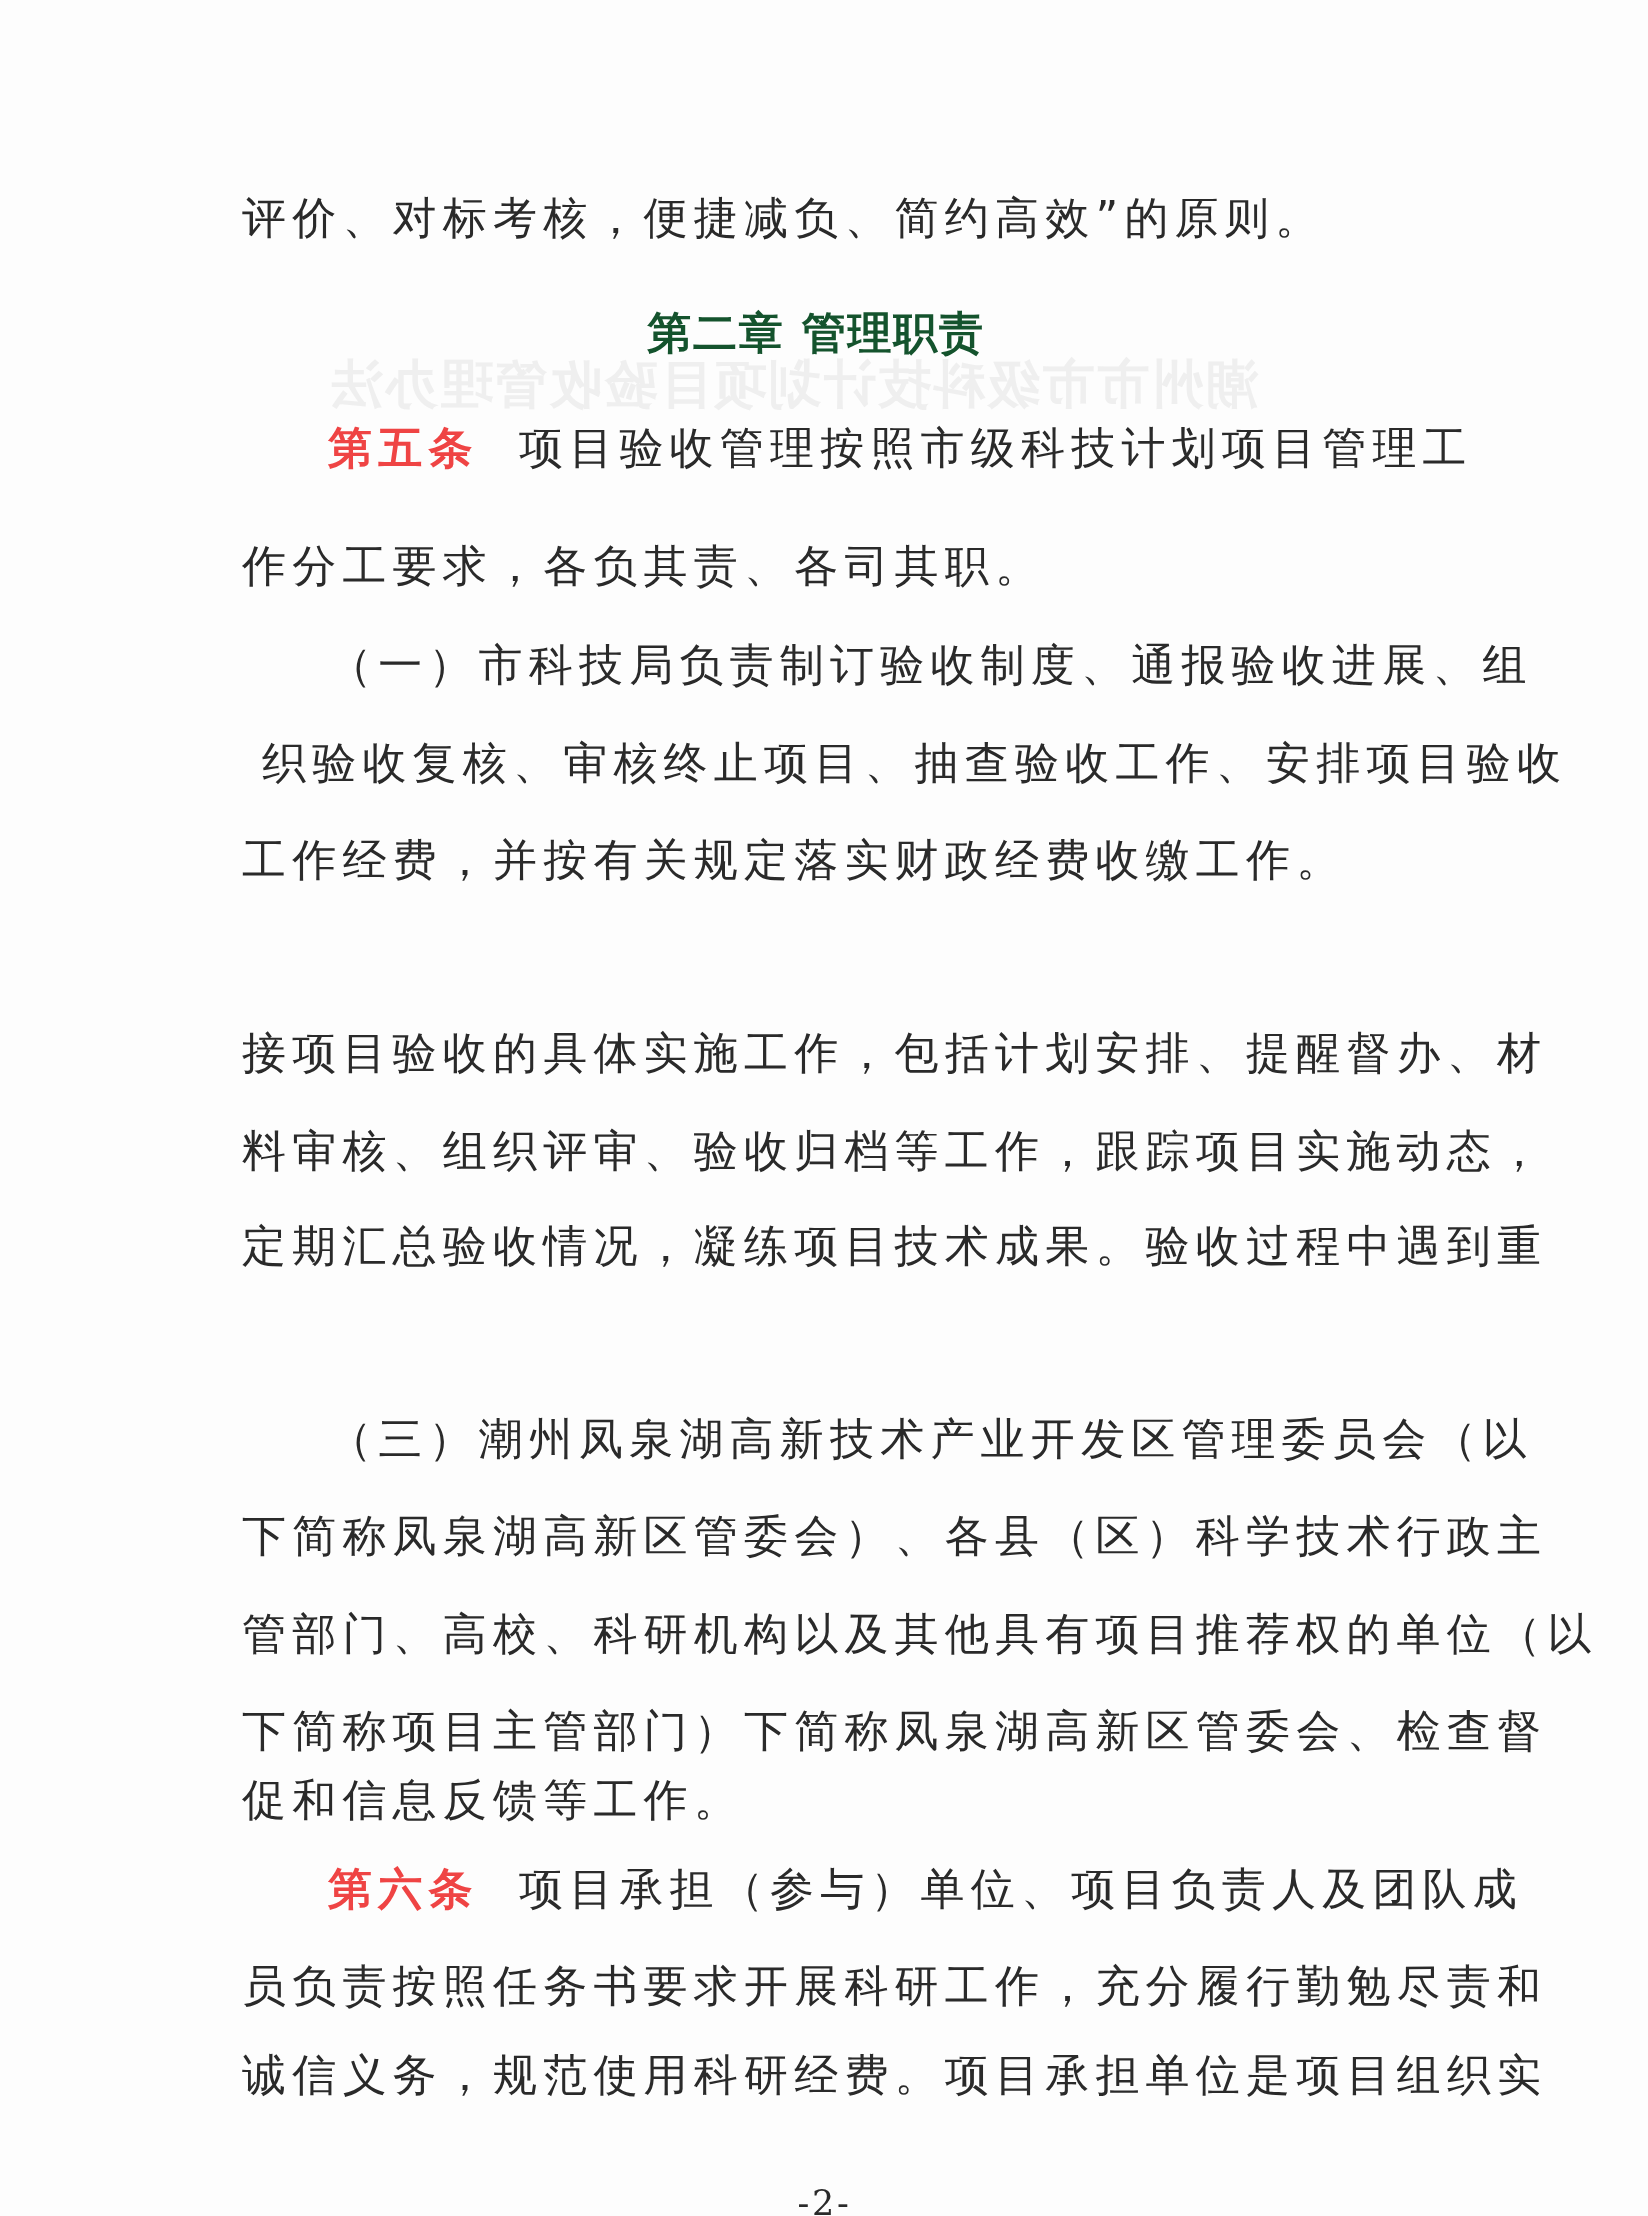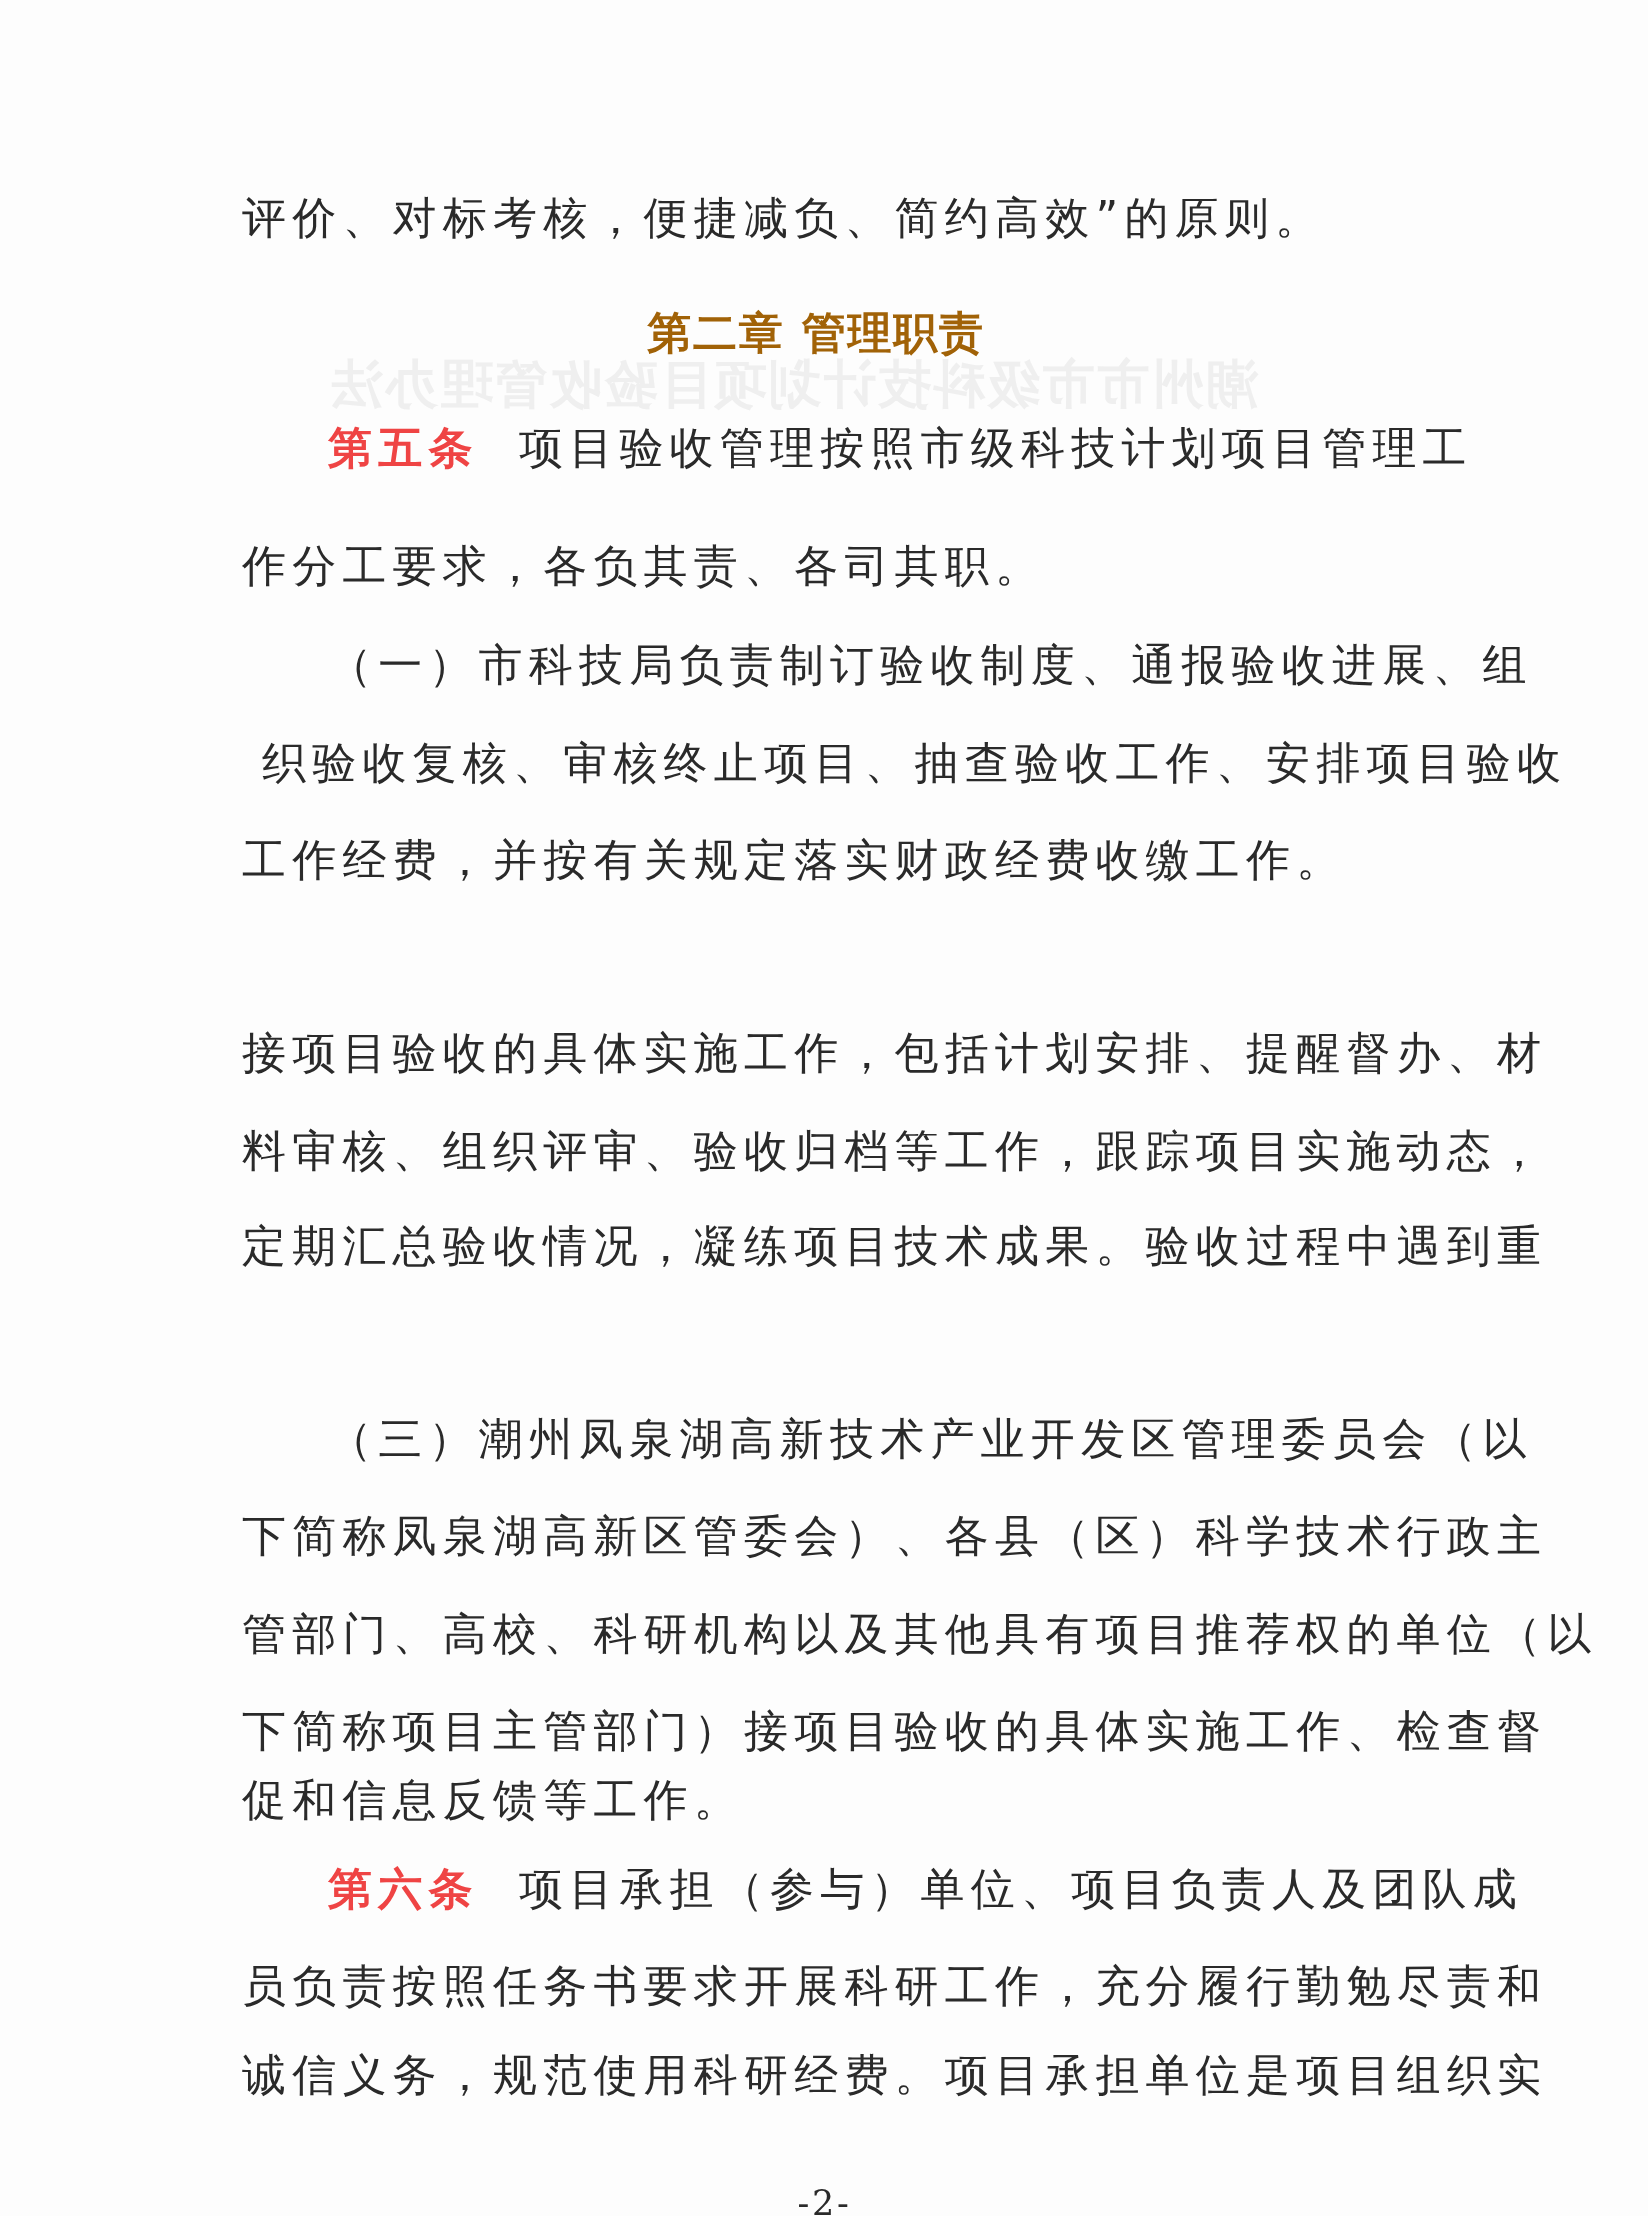--- a/index.html
+++ b/index.html
@@ -51,21 +51,21 @@
       text-align-last: justify;
     }
     .heading {
       position: absolute;
       left: 0;
       width: 1632px;
       text-align: center;
       font-size: 44px;
       line-height: 53px;
       font-weight: bold;
-      color: #a16207;
+      color: #14532d;
       letter-spacing: 1.8px;
     }
     .article-label {
       font-weight: bold;
       color: #ef4444;
     }
     .page-number {
       position: absolute;
       left: 0;
       width: 1649px;
@@ -98,21 +98,21 @@
   <div class="line justify" style="top:736px;margin-left:20px;">织验收复核、审核终止项目、抽查验收工作、安排项目验收</div>
   <div class="line" style="top:833px;">工作经费，并按有关规定落实财政经费收缴工作。</div>
 
   <div class="line justify" style="top:1026px;">接项目验收的具体实施工作，包括计划安排、提醒督办、材</div>
   <div class="line justify" style="top:1124px;">料审核、组织评审、验收归档等工作，跟踪项目实施动态，</div>
   <div class="line justify" style="top:1219px;">定期汇总验收情况，凝练项目技术成果。验收过程中遇到重</div>
 
   <div class="line indent justify" style="top:1412px;">（三）潮州凤泉湖高新技术产业开发区管理委员会（以</div>
   <div class="line justify" style="top:1509px;">下简称凤泉湖高新区管委会）、各县（区）科学技术行政主</div>
   <div class="line justify" style="top:1607px;">管部门、高校、科研机构以及其他具有项目推荐权的单位（以</div>
-  <div class="line justify" style="top:1704px;">下简称项目主管部门）接项目验收的具体实施工作、检查督</div>
+  <div class="line justify" style="top:1704px;">下简称项目主管部门）下简称凤泉湖高新区管委会、检查督</div>
   <div class="line" style="top:1773px;">促和信息反馈等工作。</div>
 
   <div class="line indent justify" style="top:1862px;">
     <span class="article-label">第六条</span>&nbsp;&nbsp;<span>项目承担（参与）单位、项目负责人及团队成</span>
   </div>
   <div class="line justify" style="top:1959px;">员负责按照任务书要求开展科研工作，充分履行勤勉尽责和</div>
   <div class="line justify" style="top:2048px;">诚信义务，规范使用科研经费。项目承担单位是项目组织实</div>
 
   <div class="page-number">-2-</div>
 </div>

